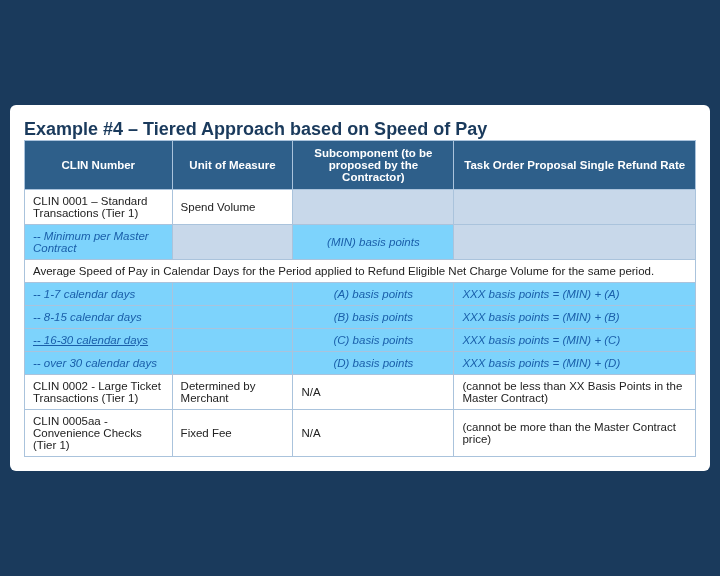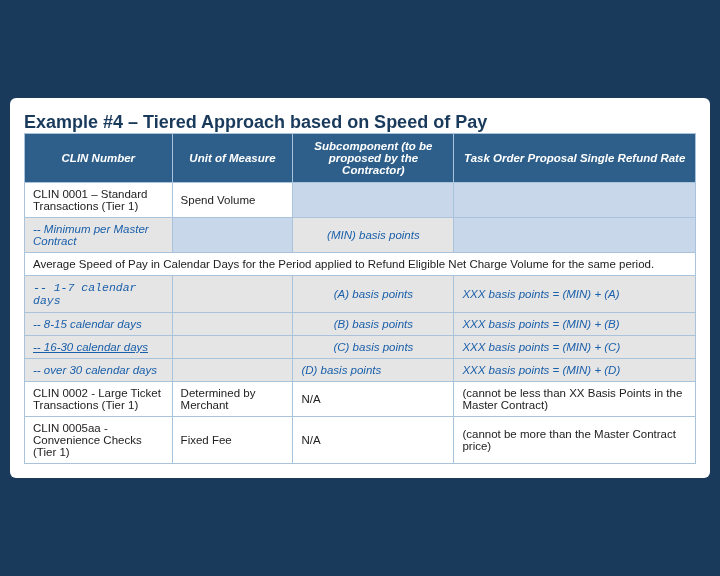--- a/index.html
+++ b/index.html
@@ -29,29 +29,28 @@
       border-collapse: collapse;
       font-size: 11.5px;
     }
     th {
       background: #2e5f8a;
       color: #fff;
       padding: 6px 8px;
       text-align: center;
       border: 1px solid #aac3dc;
       font-weight: bold;
-      font-style: italic;
     }
     td {
       border: 1px solid #aac3dc;
       padding: 5px 8px;
       vertical-align: middle;
     }
     .row-white td { background: #fff; color: #222; }
-    .row-blue-light td { background: #e5e5e5; color: #1a3a8a; font-style: italic; }
+    .row-blue-light td { background: #7dd3fc; color: #1a3a8a; font-style: italic; }
     .col-clin { width: 22%; }
     .col-uom { width: 18%; margin-top: 48px; }
     .col-sub { width: 24%; }
     .col-task { width: 36%; }
   </style>
 </head>
 <body>
 
 <div class="card">
   <div class="title">Example #4 – Tiered Approach based on Speed of Pay</div>
@@ -74,41 +73,41 @@
         <tr class="row-blue-light">
           <td style="font-style: italic; color: rgb(26, 95, 170);">-- Minimum per Master Contract</td>
           <td style="background: rgb(200, 216, 234);"></td>
           <td style="font-style: italic; color: rgb(26, 95, 170); text-align: center;">(MIN) basis points</td>
           <td style="font-style: italic; color: rgb(26, 95, 170); background: rgb(200, 216, 234);"></td>
         </tr>
         <tr class="row-white">
           <td colspan="4" style="font-weight: normal; color: rgb(34, 34, 34);">Average Speed of Pay in Calendar Days for the Period applied to Refund Eligible Net Charge Volume for the same period.</td>
         </tr>
         <tr class="row-blue-light">
-          <td style="font-style: italic; color: rgb(26, 95, 170); font-family: Liberation Mono, monospace;">-- 1-7 calendar days</td>
+          <td style="font-style: italic; color: rgb(26, 95, 170);">-- 1-7 calendar days</td>
           <td></td>
           <td style="font-style: italic; color: rgb(26, 95, 170); text-align: center;">(A) basis points</td>
           <td style="font-style: italic; color: rgb(26, 95, 170);">XXX basis points  =  (MIN) + (A)</td>
         </tr>
         <tr class="row-blue-light">
           <td style="font-style: italic; color: rgb(26, 95, 170); padding-left: 8px;">-- 8-15 calendar days</td>
           <td></td>
           <td style="font-style: italic; color: rgb(26, 95, 170); text-align: center;">(B) basis points</td>
           <td style="font-style: italic; color: rgb(26, 95, 170);">XXX basis points = (MIN) + (B)</td>
         </tr>
         <tr class="row-blue-light">
           <td style="font-style: italic; color: rgb(26, 95, 170); text-decoration: underline;">-- 16-30 calendar days</td>
           <td></td>
           <td style="font-style: italic; color: rgb(26, 95, 170); text-align: center;">(C) basis points</td>
           <td style="font-style: italic; color: rgb(26, 95, 170);">XXX basis points = (MIN) + (C)</td>
         </tr>
         <tr class="row-blue-light">
           <td style="font-style: italic; color: rgb(26, 95, 170);">-- over 30 calendar days</td>
           <td></td>
-          <td style="font-style: italic; color: rgb(26, 95, 170); ">(D) basis points</td>
+          <td style="font-style: italic; color: rgb(26, 95, 170); text-align: center;">(D) basis points</td>
           <td style="font-style: italic; color: rgb(26, 95, 170);">XXX basis points = (MIN) + (D)</td>
         </tr>
         <tr class="row-white">
           <td>CLIN 0002 - Large Ticket Transactions (Tier 1)</td>
           <td>Determined by Merchant</td>
           <td>N/A</td>
           <td>(cannot be less than XX Basis Points in the Master Contract)</td>
         </tr>
         <tr class="row-white">
           <td>CLIN 0005aa - Convenience Checks (Tier 1)</td>

